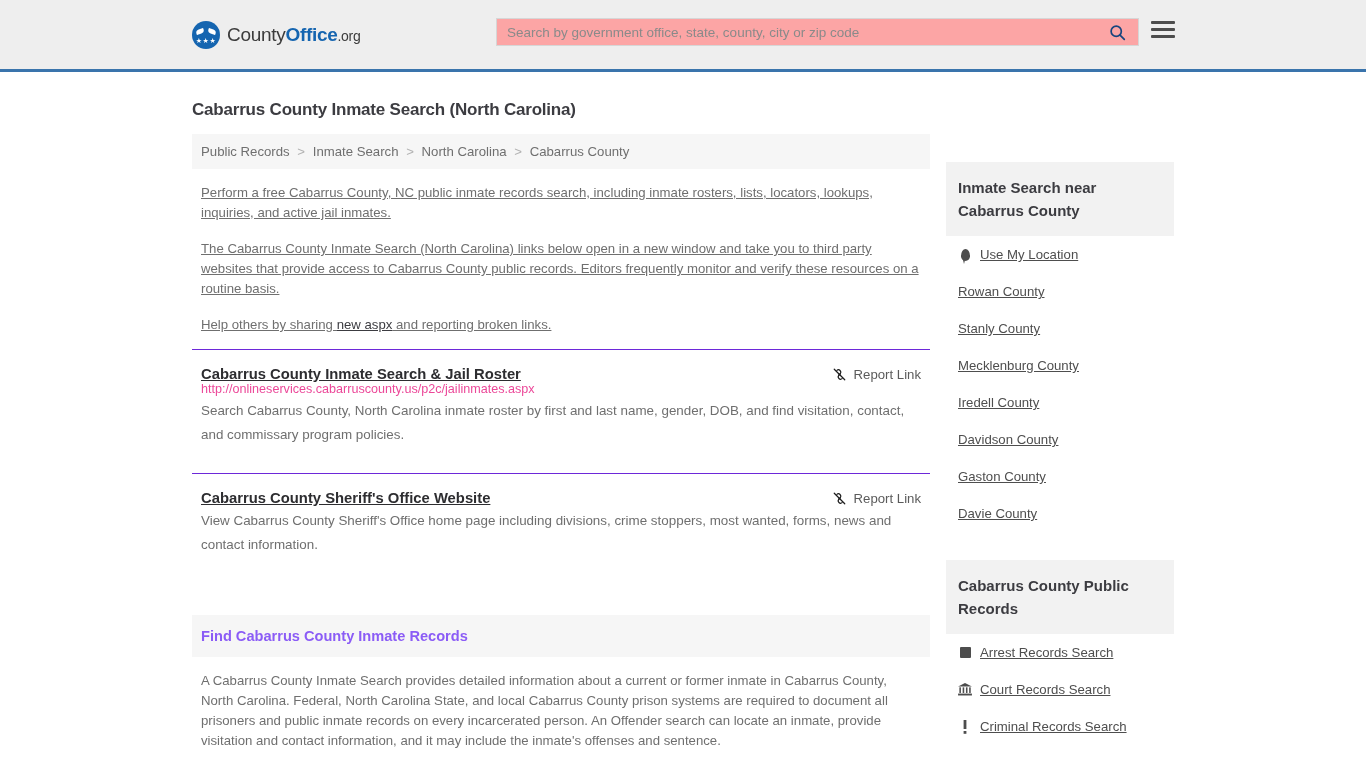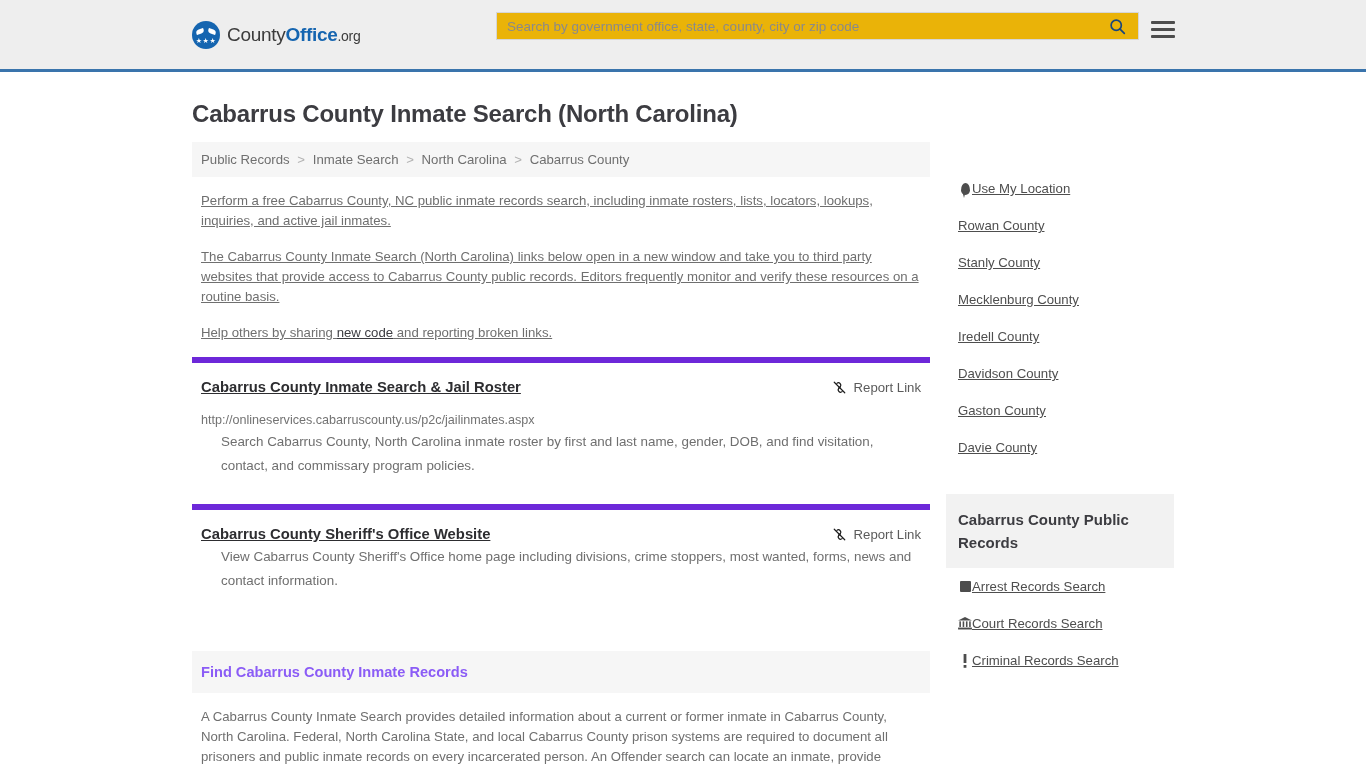--- a/index.html
+++ b/index.html
@@ -69,24 +69,24 @@
     letter-spacing: -0.3px;
     white-space: nowrap;
   }
   .logo-text .t1 { color: #3c3c3c; }
   .logo-text .t2 { color: #1565b0; font-weight: bold; }
   .logo-text .t3 { color: #3c3c3c; font-size: 14px; }
 
   .search-wrap {
     position: absolute;
     left: 496px;
-    top: 12px;
+    top: 18px;
     width: 643px;
     height: 28px;
-    background: #eab308;
+    background: #fca5a5;
     border: 1px solid #d6d6d6;
     display: flex;
     align-items: center;
   }
   .search-input {
     border: none;
     outline: none;
     flex: 1;
     height: 100%;
     padding: 0 8px 0 10px;
@@ -127,21 +127,21 @@
     padding-right: 192px;
   }
   .page-inner {
     display: flex;
     gap: 16px;
   }
   .col-main { width: 738px; flex: none; }
   .col-side { width: 228px; flex: none; }
 
   h1.page-title {
-    font-size: 24px;
+    font-size: 17px;
     font-weight: bold;
     color: #3c3c41;
     margin: 28px 0 14px 0;
     letter-spacing: -0.2px;
   }
 
   .breadcrumb {
     background: #f6f6f6;
     padding: 10px 10px 10px 9px;
     font-size: 13.2px;
@@ -165,21 +165,21 @@
   .intro p.tight { margin-top: 16px; }
   .intro a {
     color: #3c3c41;
     font-weight: normal;
     text-decoration: underline;
   }
 
   
   .result {
     padding: 16px 9px 12px 9px;
-    border-top: 6px solid #6d28d9;
+    border-top: 1px solid #6d28d9;
     margin-top: 14px;
   }
   .result:first-of-type { border-top: none; }
   .result-head {
     display: flex;
     justify-content: space-between;
     align-items: flex-start;
   }
   .result-title {
     font-size: 14.8px;
@@ -194,30 +194,29 @@
     gap: 7px;
     font-size: 13.2px;
     color: #5b5b5b;
     white-space: nowrap;
     cursor: pointer;
     margin-top: 1px;
   }
   .result-url {
     display: block;
     font-size: 12.6px;
-    color: #737373;
-    margin-top: 18px;
+    color: #ec4899;
+    margin-top: 0;
     word-break: break-all;
   }
   .result-desc {
     font-size: 13.4px;
     line-height: 24px;
     color: #6f6f6f;
     margin-top: 3px;
-    margin-left: 20px;
   }
 
   
   .section-bar {
     background: #f6f6f6;
     padding: 13px 10px 13px 9px;
     margin-top: 46px;
     font-size: 14.6px;
     font-weight: bold;
     color: #8b5cf6;
@@ -238,20 +237,21 @@
     padding: 14px 14px 14px 12px;
     font-size: 15px;
     font-weight: bold;
     color: #3c3c41;
     line-height: 23px;
   }
   .side-list { padding: 0 0 0 12px; }
   .side-item {
     display: flex;
     align-items: center;
+    gap: 8px;
     padding: 11px 0 11px 0;
     font-size: 13.2px;
   }
   .side-item a {
     color: #4e4e4e;
     text-decoration: underline;
     cursor: pointer;
   }
   .side-item .ic {
     width: 14px;
@@ -326,21 +326,21 @@
         <a>Inmate Search</a>
         <span class="sep">&gt;</span>
         <a>North Carolina</a>
         <span class="sep">&gt;</span>
         <a>Cabarrus County</a>
       </div>
 
       <div class="intro">
         <p>Perform a free Cabarrus County, NC public inmate records search, including inmate rosters, lists, locators, lookups, inquiries, and active jail inmates.</p>
         <p class="tight">The Cabarrus County Inmate Search (North Carolina) links below open in a new window and take you to third party websites that provide access to Cabarrus County public records. Editors frequently monitor and verify these resources on a routine basis.</p>
-        <p class="tight"><span>Help others by sharing </span><a>new code</a><span> and reporting broken links.</span></p>
+        <p class="tight"><span>Help others by sharing </span><a>new aspx</a><span> and reporting broken links.</span></p>
       </div>
 
       <div class="result">
         <div class="result-head">
           <a class="result-title">Cabarrus County Inmate Search &amp; Jail Roster</a>
           <div class="report-link">
             <svg width="15" height="15" viewBox="0 0 20 20">
               <path d="M3 3 L17 17" stroke="#1c1c1c" stroke-width="1.6" stroke-linecap="round"></path>
               <path d="M6.5 4.5 A3.2 3.2 0 0 1 11 9 L9.3 10.7" fill="none" stroke="#1c1c1c" stroke-width="1.6" stroke-linecap="round"></path>
               <path d="M13.5 15.5 A3.2 3.2 0 0 1 9 11 L10.7 9.3" fill="none" stroke="#1c1c1c" stroke-width="1.6" stroke-linecap="round"></path>
@@ -370,20 +370,21 @@
       <div class="section-bar">Find Cabarrus County Inmate Records</div>
       <div class="section-body">
         <p>A Cabarrus County Inmate Search provides detailed information about a current or former inmate in Cabarrus County, North Carolina. Federal, North Carolina State, and local Cabarrus County prison systems are required to document all prisoners and public inmate records on every incarcerated person. An Offender search can locate an inmate, provide visitation and contact information, and it may include the inmate's offenses and sentence.</p>
 
       </div>
     </div>
 
     <div class="col-side">
 
       <div class="side-block">
+        <div class="side-head">Inmate Search near Cabarrus County</div>
         <div class="side-list">
 
           <div class="side-item">
             <span class="ic">
                 <span class="pin"></span>
               </span>
             <a>Use My Location</a>
           </div>
           <div class="side-item">
             <a>Rowan County</a>

